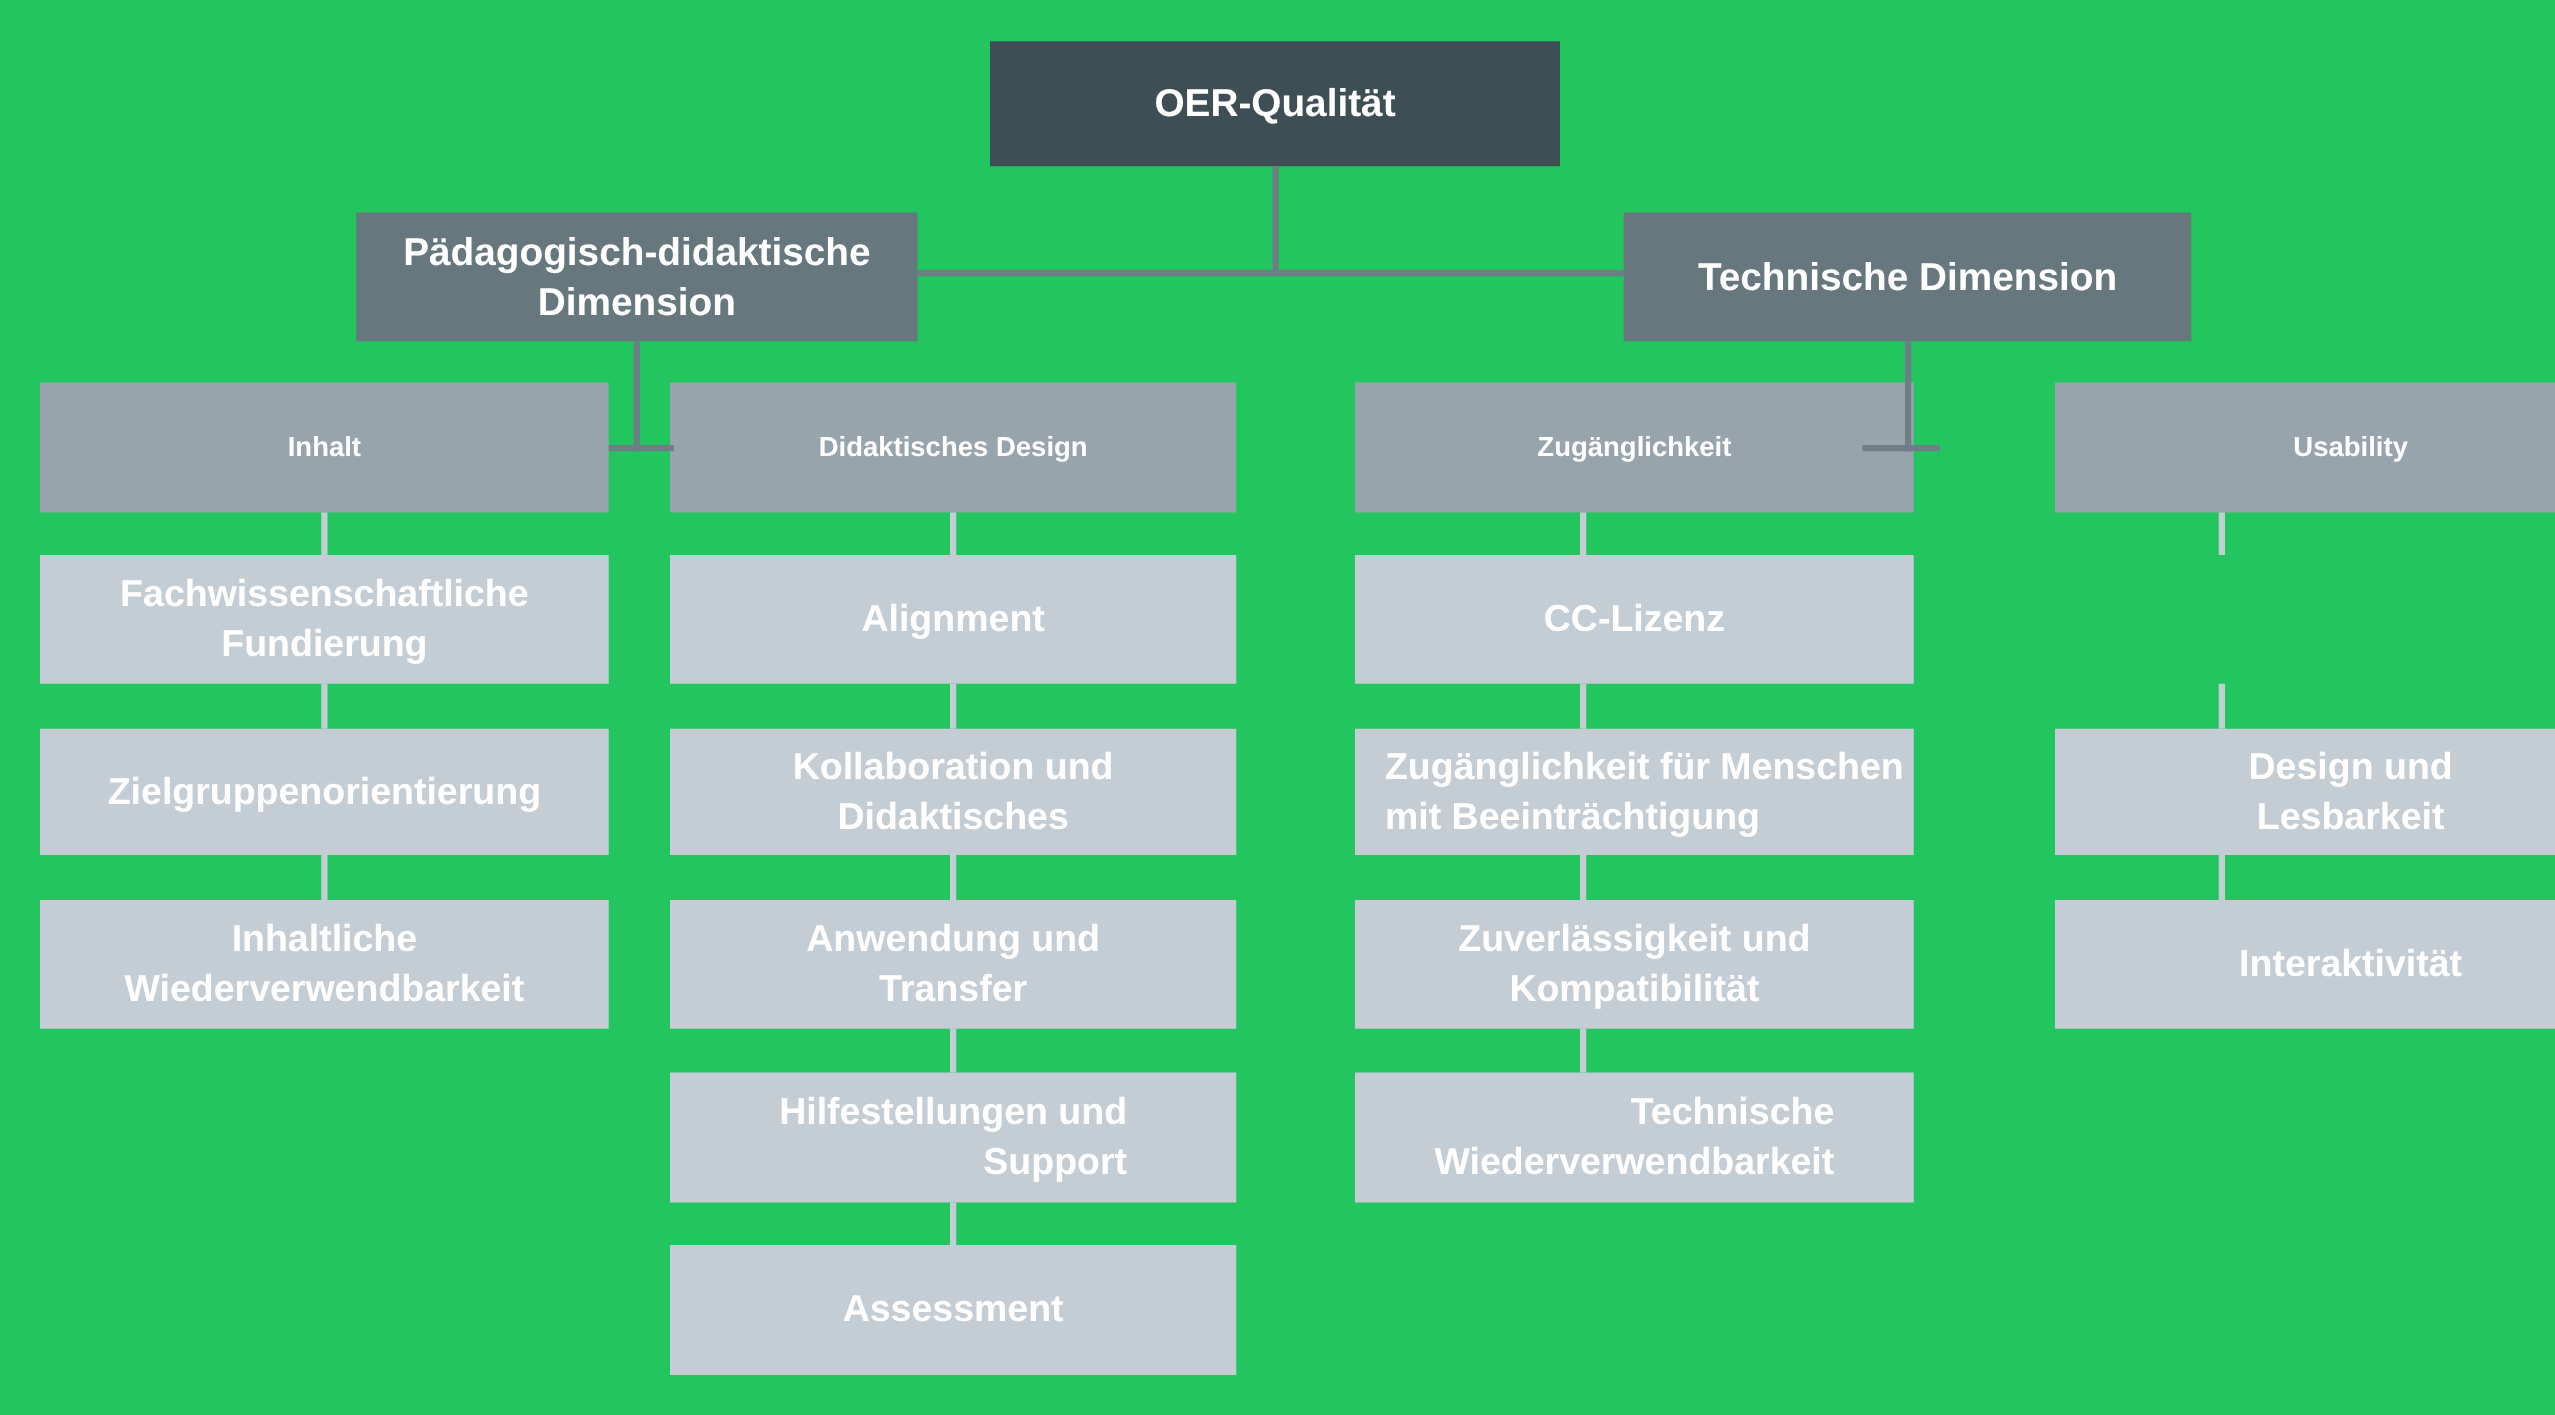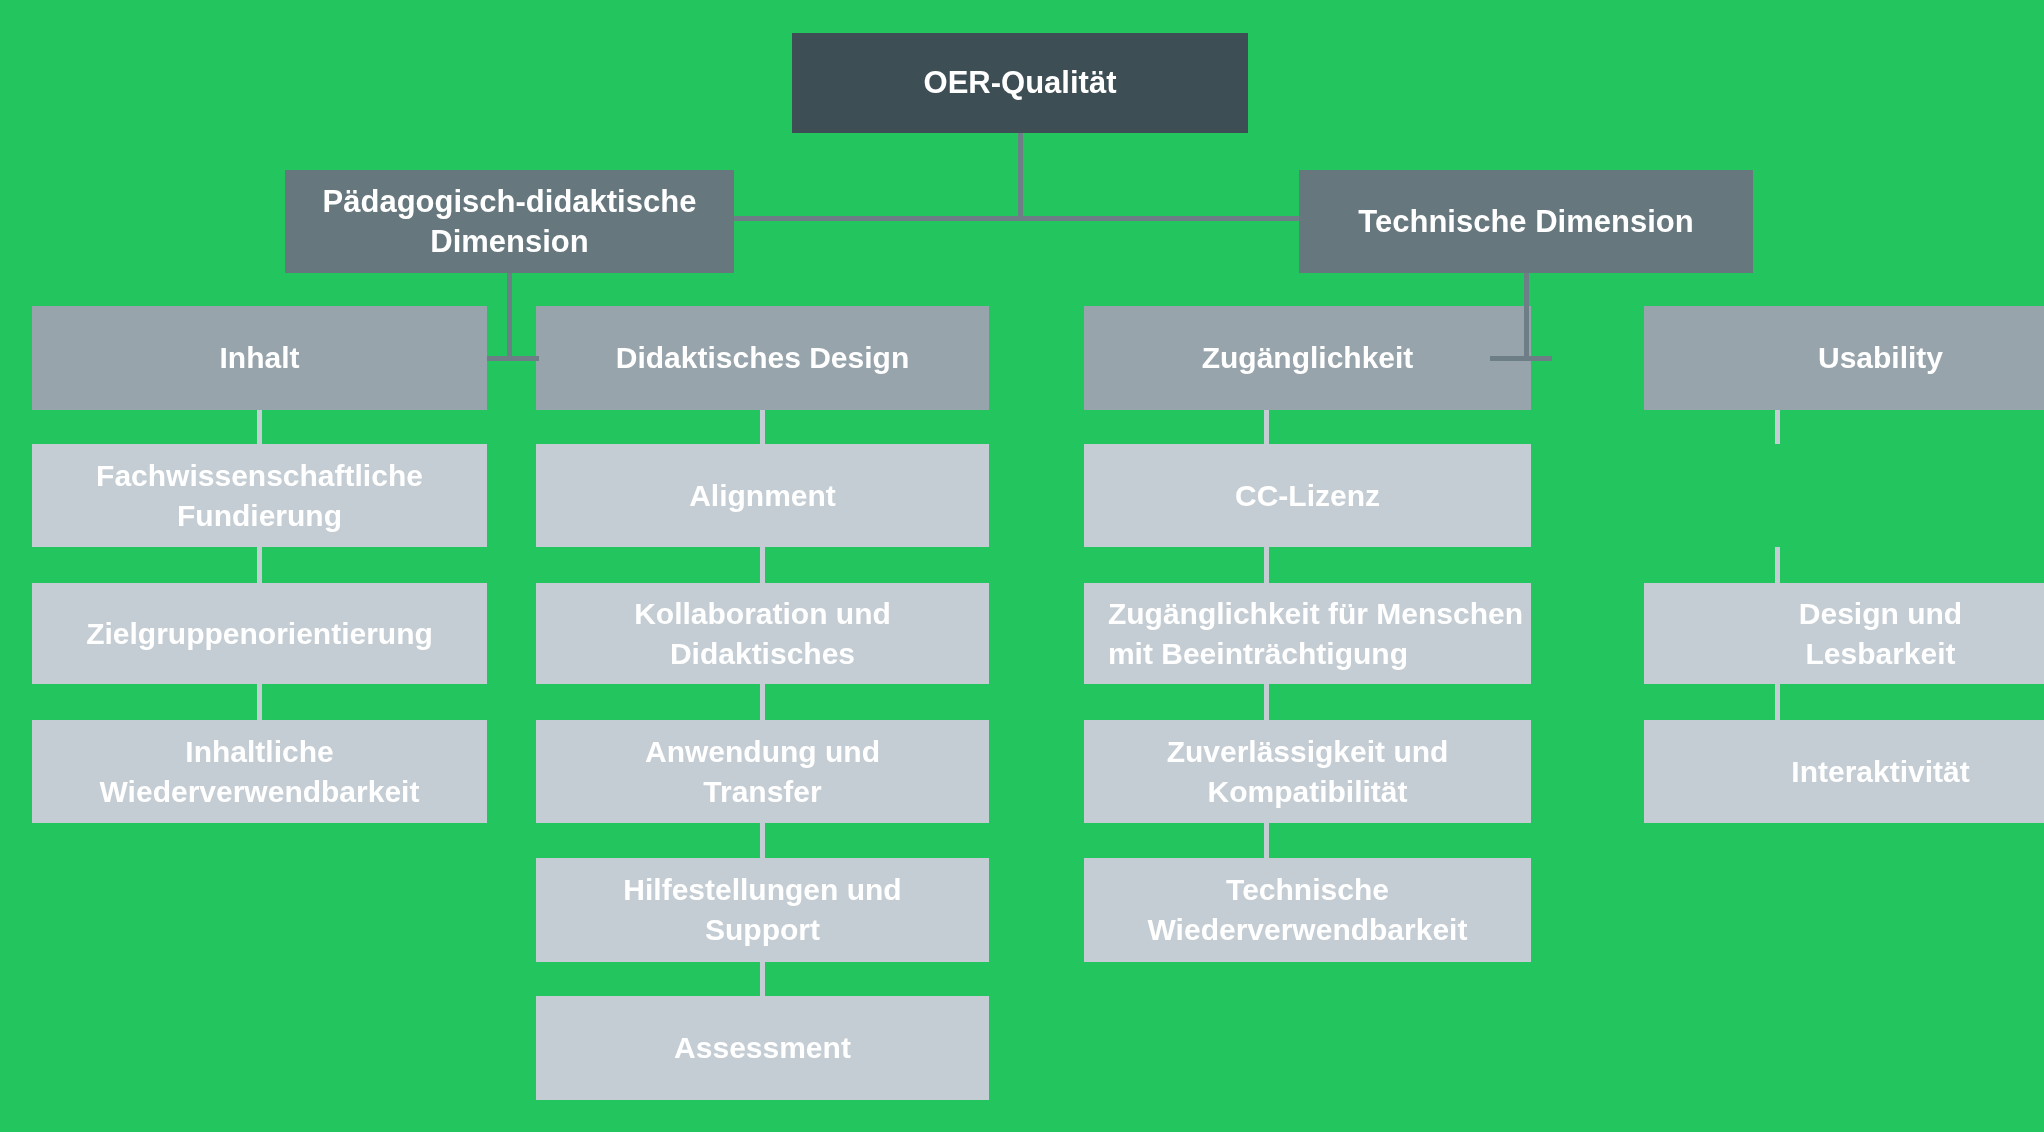--- a/index.html
+++ b/index.html
@@ -10,30 +10,30 @@
   }
   .box{
     position:absolute;display:flex;align-items:center;justify-content:center;
     text-align:center;white-space:pre-line;box-sizing:border-box;
     line-height:40px;padding:0 14px;
   }
   .root-box{left:792px;top:33px;width:456px;height:100px;background:var(--c-root,#3e4e55);font-size:31px;}
   .dim-box{background:var(--c-dim,#66777e);font-size:31px;}
   .dim1{left:285px;top:170px;width:449px;height:103px;}
   .dim2{left:1299px;top:170px;width:454px;height:103px;}
-  .hdr{background:var(--c-hdr,#97a4ab);font-size:30px;top:306px;height:104px;}
+  .hdr{background:var(--c-hdr,#97a4ab);font-size:22px;top:306px;height:104px;}
   .item{background:var(--c-item,#c4cdd3);font-size:30px;}
   .c1{left:32px;width:455px;}
   .c2{left:536px;width:453px;}
   .c3{left:1043px;width:447px;margin-left:41px;}
   .c4{left:1644px;width:452px;padding-left:35px;}
   .r1{top:444px;height:103px;}
   .r2{top:583px;height:101px;}
   .r3{top:720px;height:103px;}
-  .r4{top:858px;height:104px;}
+  .r4{top:858px;height:104px;text-align:right;}
   .r5{top:996px;height:104px;}
   .ta-right{justify-content:flex-end;text-align:left;padding-right:8px;}
   .conn{position:absolute;background:var(--c-line-dark,#6e7e86);}
   .conn-light{position:absolute;background:var(--c-line-light,#c4cdd3);}
   
   .v-root{left:1018px;top:133px;width:5px;height:87px;}
   .h-main{left:734px;top:216px;width:565px;height:5px;}
   .v-dim1{left:507px;top:273px;width:5px;height:88px;}
   .h-dim1{left:487px;top:356px;width:52px;height:5px;}
   .v-dim2{left:1524px;top:273px;width:5px;height:88px;}

